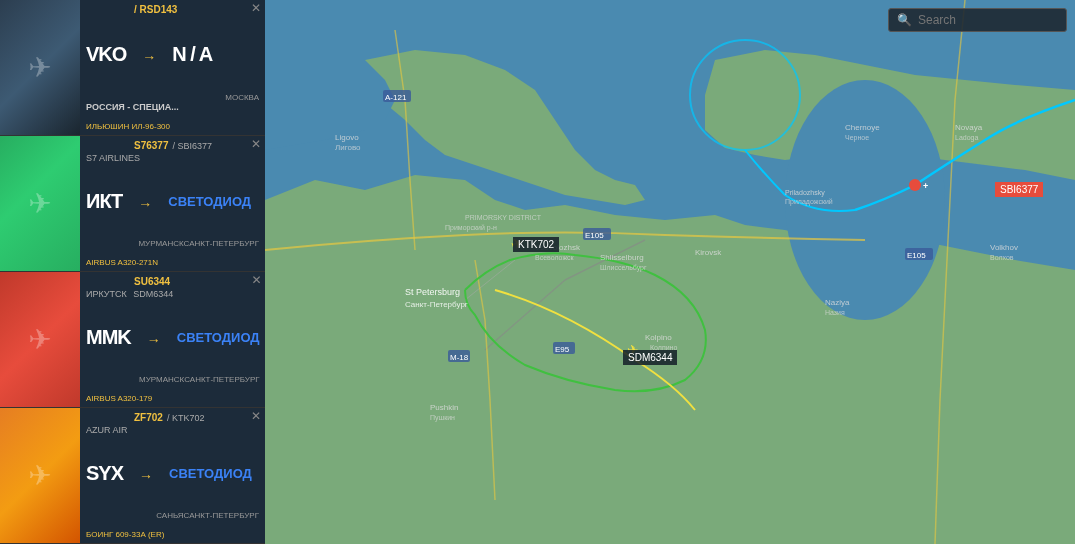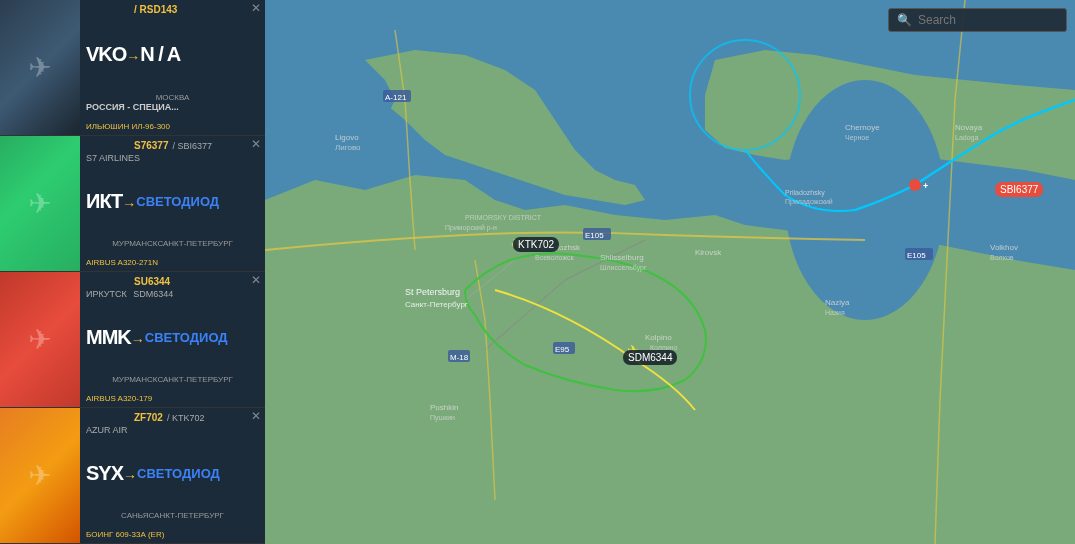--- a/index.html
+++ b/index.html
@@ -73,21 +73,21 @@
       font-weight: bold;
       font-size: 10px;
       margin-left: 48px;
     }
     .callsign { color: #aaa; font-size: 9px; }
     .airline-name { color: #aaa; font-size: 9px; margin-bottom: 2px; }
 
     .route-row {
       display: flex;
       align-items: center;
-      gap: 0;
+      gap: 16px;
       flex: 1;
     }
 
     .airport-code {
       font-size: 20px;
       font-weight: bold;
       color: #fff;
       letter-spacing: -1px;
     }
 
@@ -97,21 +97,21 @@
     }
 
     .dest-large {
       font-size: 13px;
       font-weight: bold;
       color: #3b82f6;
     }
 
     .city-row {
       display: flex;
-      justify-content: center;
+      justify-content: flex-end;
       font-size: 8px;
       color: #999;
       margin-top: 1px;
     }
 
     .aircraft-type {
       font-size: 8px;
       color: #f0c040;
       margin-top: 10px;
     }
@@ -169,21 +169,21 @@
       width: 140px;
     }
 
     
     .map-label {
       position: absolute;
       background: rgba(20,30,40,0.85);
       color: #fff;
       font-size: 10px;
       padding: 2px 5px;
-      border-radius: 7px;
+      border-radius: 0;
       white-space: nowrap;
       z-index: 15;
     }
 
     .sbi-label {
       background: #e74c3c;
       color: #fff;
     }
 
     

